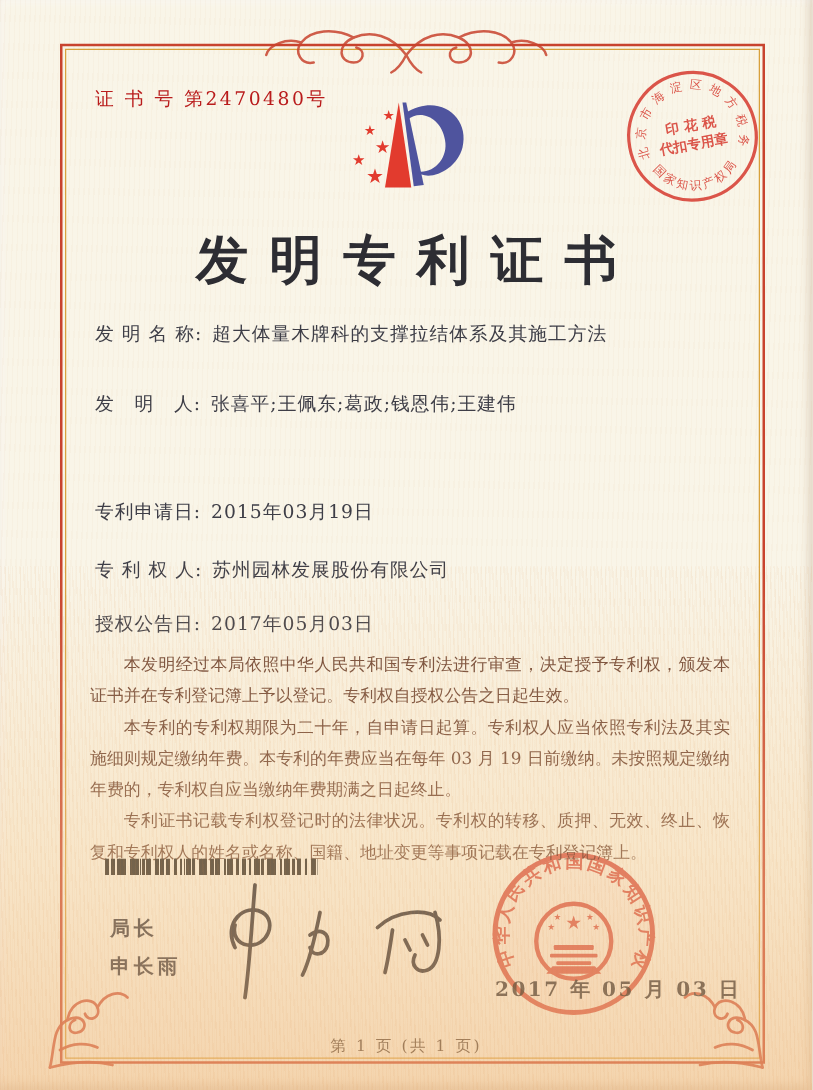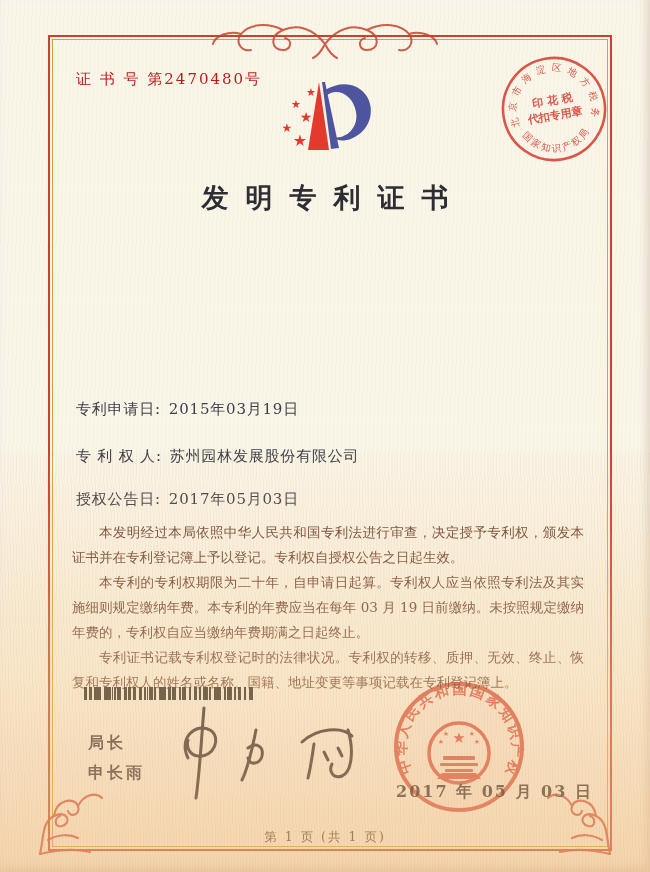--- a/index.html
+++ b/index.html
@@ -20,21 +20,21 @@
   .frame::after{content:"";position:absolute;inset:2px;border:1px solid #d8a13c;}
   .top-ornament{position:absolute;left:205px;top:14px;z-index:3;}
   .corner{position:absolute;z-index:3;}
   .corner-left{left:34px;top:778px;}
   .corner-right{right:34px;top:778px;transform:scaleX(-1);}
   .cert-no{position:absolute;left:76px;top:70px;z-index:5;
     font-size:15px;letter-spacing:2px;color:#b91c1c;}
   .logo{position:absolute;left:278px;top:74px;z-index:5;}
   .tax-stamp{position:absolute;left:499px;top:54px;z-index:6;transform:rotate(-10deg);opacity:.85;}
   .title{position:absolute;left:0;right:0;top:180px;margin:0;z-index:5;
-    text-align:center;font-size:27px;font-weight:700;color:#2d2d33;
+    text-align:center;font-size:42px;font-weight:700;color:#2d2d33;
     letter-spacing:17px;text-indent:17px;}
   .field-row{position:absolute;left:76px;z-index:5;font-size:15px;color:#3e3e47;letter-spacing:.8px;white-space:nowrap;}
   .field-row .lbl{margin-right:8px;}
   .row-0{top:258px;}.row-1{top:314px;}.row-2{top:357px;}
   .row-3{top:400px;text-align:right;}.row-4{top:447px;}.row-5{top:490px;}
   .body-text{position:absolute;left:72px;top:520px;width:512px;z-index:5;
     font-size:13.5px;line-height:25px;color:#6d4434;text-align:justify;}
   .body-text p{margin:0;text-indent:2em;}
   .barcode{position:absolute;left:84px;top:687px;width:170px;height:13px;z-index:5;
     background-image:
@@ -116,20 +116,26 @@
     </text>
     <text font-size="9.5" fill="#d63a2f" letter-spacing="2" font-family="'DejaVu Serif',serif">
       <textPath href="#taxArcBottom" startOffset="6">国家知识产权局</textPath>
     </text>
     <text x="55" y="50" text-anchor="middle" font-size="11" font-weight="bold" fill="#d63a2f">印 花 税</text>
     <text x="55" y="65" text-anchor="middle" font-size="11" font-weight="bold" fill="#d63a2f">代扣专用章</text>
   </svg>
 
   <h1 class="title">发明专利证书</h1>
 
+  <div class="field-row row-0">
+    <span class="lbl">发 明 名 称:</span><span>超大体量木牌科的支撑拉结体系及其施工方法</span>
+  </div>
+  <div class="field-row row-1">
+    <span class="lbl">发　明　人:</span><span>张喜平;王佩东;葛政;钱恩伟;王建伟</span>
+  </div>
   <div class="field-row row-3">
     <span class="lbl">专利申请日:</span><span>2015年03月19日</span>
   </div>
   <div class="field-row row-4">
     <span class="lbl">专 利 权 人:</span><span>苏州园林发展股份有限公司</span>
   </div>
   <div class="field-row row-5">
     <span class="lbl">授权公告日:</span><span>2017年05月03日</span>
   </div>
 

